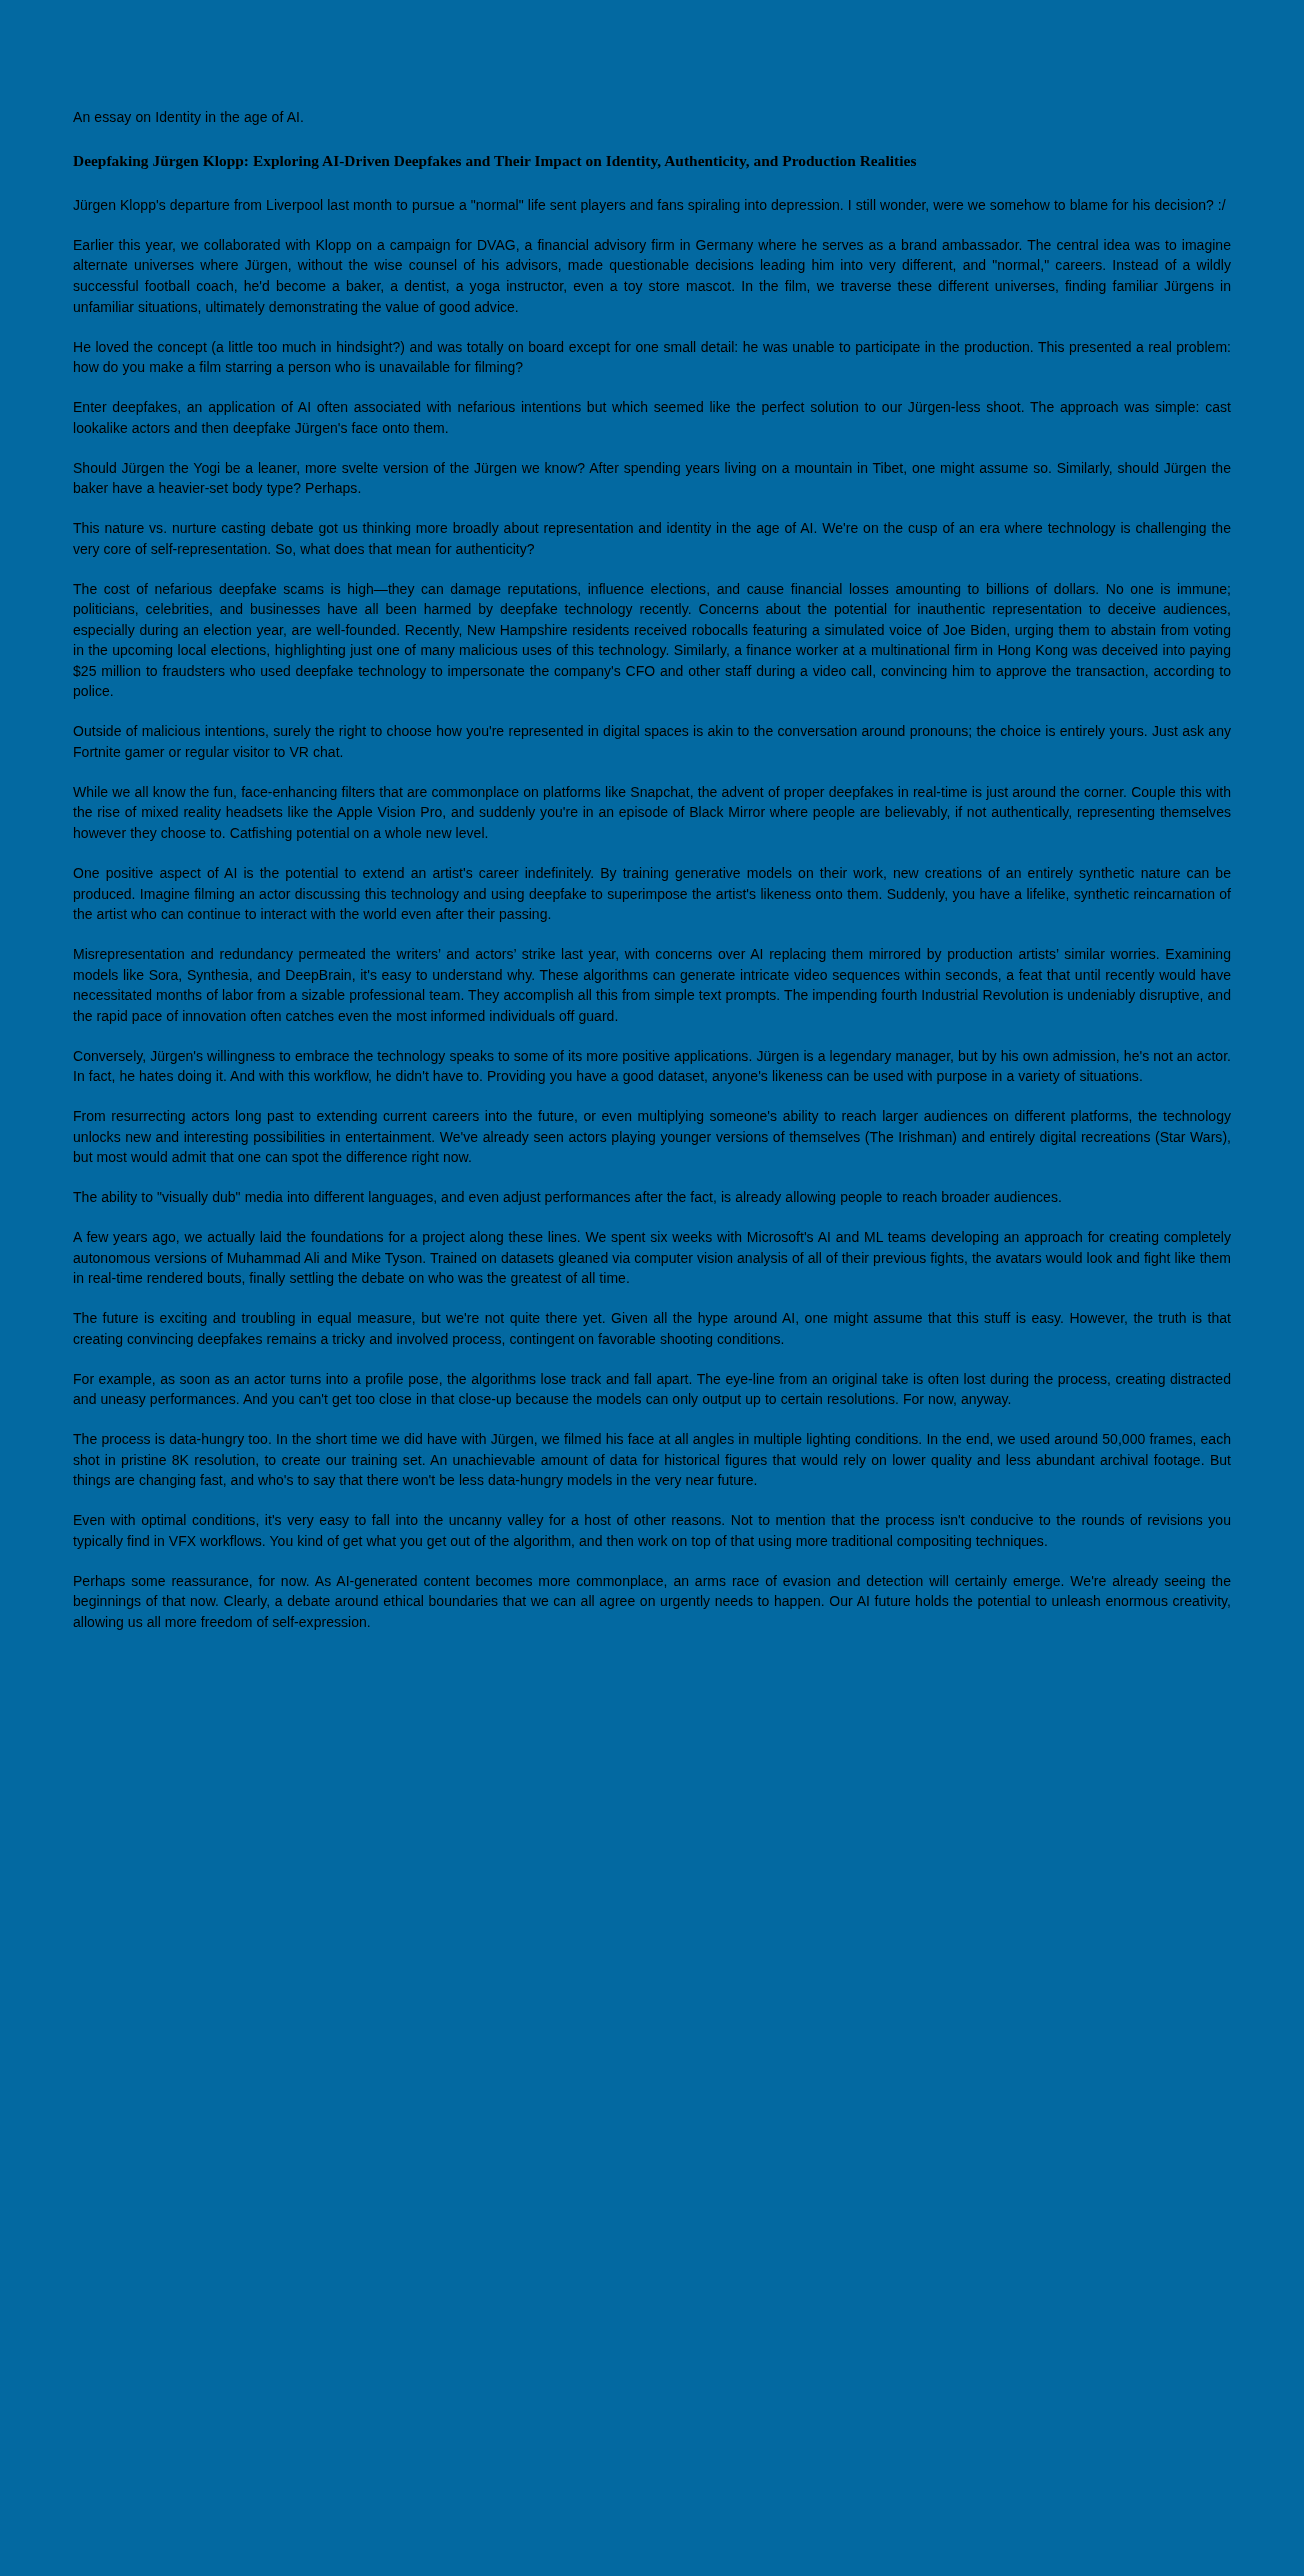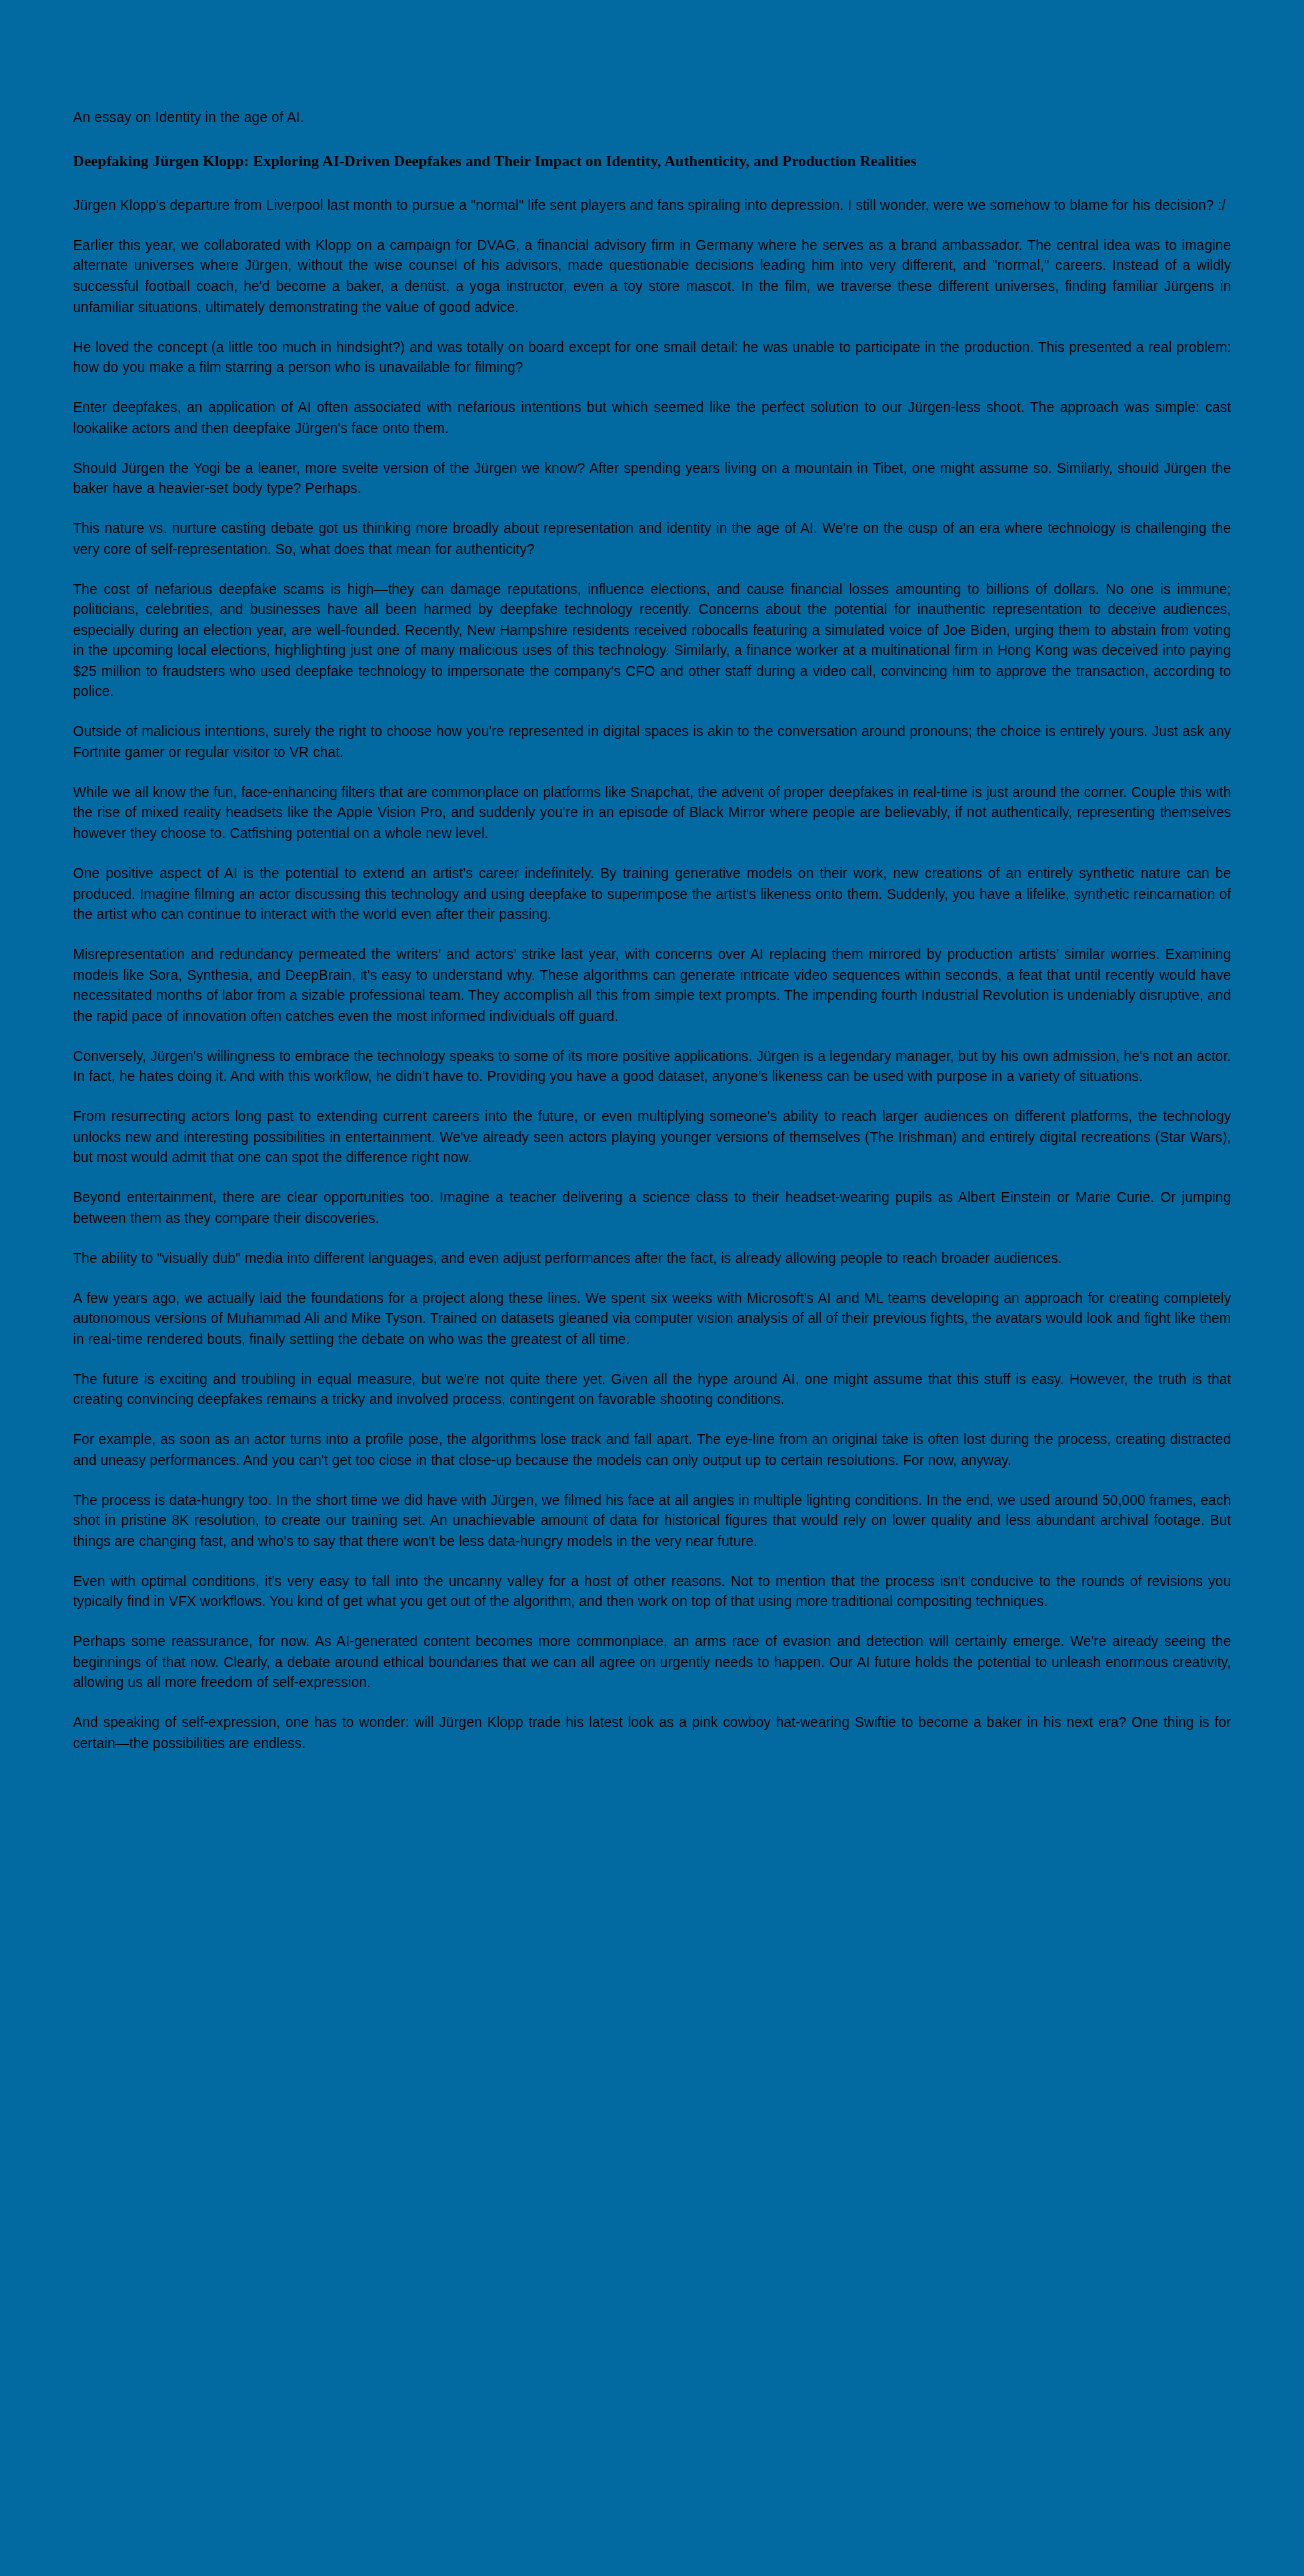--- a/index.html
+++ b/index.html
@@ -75,26 +75,24 @@
       <p class="para">Enter deepfakes, an application of AI often associated with nefarious intentions but which seemed like the perfect solution to our Jürgen-less shoot. The approach was simple: cast lookalike actors and then deepfake Jürgen's face onto them.</p>
       <p class="para">Should Jürgen the Yogi be a leaner, more svelte version of the Jürgen we know? After spending years living on a mountain in Tibet, one might assume so. Similarly, should Jürgen the baker have a heavier-set body type? Perhaps.</p>
       <p class="para">This nature vs. nurture casting debate got us thinking more broadly about representation and identity in the age of AI. We're on the cusp of an era where technology is challenging the very core of self-representation. So, what does that mean for authenticity?</p>
       <p class="para">The cost of nefarious deepfake scams is high—they can damage reputations, influence elections, and cause financial losses amounting to billions of dollars. No one is immune; politicians, celebrities, and businesses have all been harmed by deepfake technology recently. Concerns about the potential for inauthentic representation to deceive audiences, especially during an election year, are well-founded. Recently, New Hampshire residents received robocalls featuring a simulated voice of Joe Biden, urging them to abstain from voting in the upcoming local elections, highlighting just one of many malicious uses of this technology. Similarly, a finance worker at a multinational firm in Hong Kong was deceived into paying $25 million to fraudsters who used deepfake technology to impersonate the company's CFO and other staff during a video call, convincing him to approve the transaction, according to police.</p>
       <p class="para">Outside of malicious intentions, surely the right to choose how you're represented in digital spaces is akin to the conversation around pronouns; the choice is entirely yours. Just ask any Fortnite gamer or regular visitor to VR chat.</p>
       <p class="para">While we all know the fun, face-enhancing filters that are commonplace on platforms like Snapchat, the advent of proper deepfakes in real-time is just around the corner. Couple this with the rise of mixed reality headsets like the Apple Vision Pro, and suddenly you're in an episode of Black Mirror where people are believably, if not authentically, representing themselves however they choose to. Catfishing potential on a whole new level.</p>
       <p class="para">One positive aspect of AI is the potential to extend an artist's career indefinitely. By training generative models on their work, new creations of an entirely synthetic nature can be produced. Imagine filming an actor discussing this technology and using deepfake to superimpose the artist's likeness onto them. Suddenly, you have a lifelike, synthetic reincarnation of the artist who can continue to interact with the world even after their passing.</p>
       <p class="para">Misrepresentation and redundancy permeated the writers’ and actors’ strike last year, with concerns over AI replacing them mirrored by production artists’ similar worries. Examining models like Sora, Synthesia, and DeepBrain, it's easy to understand why. These algorithms can generate intricate video sequences within seconds, a feat that until recently would have necessitated months of labor from a sizable professional team. They accomplish all this from simple text prompts. The impending fourth Industrial Revolution is undeniably disruptive, and the rapid pace of innovation often catches even the most informed individuals off guard.</p>
       <p class="para">Conversely, Jürgen's willingness to embrace the technology speaks to some of its more positive applications. Jürgen is a legendary manager, but by his own admission, he's not an actor. In fact, he hates doing it. And with this workflow, he didn't have to. Providing you have a good dataset, anyone's likeness can be used with purpose in a variety of situations.</p>
       <p class="para">From resurrecting actors long past to extending current careers into the future, or even multiplying someone's ability to reach larger audiences on different platforms, the technology unlocks new and interesting possibilities in entertainment. We've already seen actors playing younger versions of themselves (The Irishman) and entirely digital recreations (Star Wars), but most would admit that one can spot the difference right now.</p>
-      <p class="para">Beyond entertainment, there are clear opportunities too. Imagine a teacher delivering a science class to their headset-wearing pupils as Albert Einstein or Marie Curie. Or jumping between them as they compare their discoveries.</p>
       <p class="para">The ability to "visually dub" media into different languages, and even adjust performances after the fact, is already allowing people to reach broader audiences.</p>
       <p class="para">A few years ago, we actually laid the foundations for a project along these lines. We spent six weeks with Microsoft's AI and ML teams developing an approach for creating completely autonomous versions of Muhammad Ali and Mike Tyson. Trained on datasets gleaned via computer vision analysis of all of their previous fights, the avatars would look and fight like them in real-time rendered bouts, finally settling the debate on who was the greatest of all time.</p>
       <p class="para">The future is exciting and troubling in equal measure, but we're not quite there yet. Given all the hype around AI, one might assume that this stuff is easy. However, the truth is that creating convincing deepfakes remains a tricky and involved process, contingent on favorable shooting conditions.</p>
       <p class="para">For example, as soon as an actor turns into a profile pose, the algorithms lose track and fall apart. The eye-line from an original take is often lost during the process, creating distracted and uneasy performances. And you can't get too close in that close-up because the models can only output up to certain resolutions. For now, anyway.</p>
       <p class="para">The process is data-hungry too. In the short time we did have with Jürgen, we filmed his face at all angles in multiple lighting conditions. In the end, we used around 50,000 frames, each shot in pristine 8K resolution, to create our training set. An unachievable amount of data for historical figures that would rely on lower quality and less abundant archival footage. But things are changing fast, and who's to say that there won't be less data-hungry models in the very near future.</p>
       <p class="para">Even with optimal conditions, it's very easy to fall into the uncanny valley for a host of other reasons. Not to mention that the process isn't conducive to the rounds of revisions you typically find in VFX workflows. You kind of get what you get out of the algorithm, and then work on top of that using more traditional compositing techniques.</p>
       <p class="para">Perhaps some reassurance, for now. As AI-generated content becomes more commonplace, an arms race of evasion and detection will certainly emerge. We're already seeing the beginnings of that now. Clearly, a debate around ethical boundaries that we can all agree on urgently needs to happen. Our AI future holds the potential to unleash enormous creativity, allowing us all more freedom of self-expression.</p>
-      <p class="para">And speaking of self-expression, one has to wonder: will Jürgen Klopp trade his latest look as a pink cowboy hat-wearing Swiftie to become a baker in his next era? One thing is for certain—the possibilities are endless.</p>
     </div>
 
   </div>
 </div>
 
 
 </body></html>

